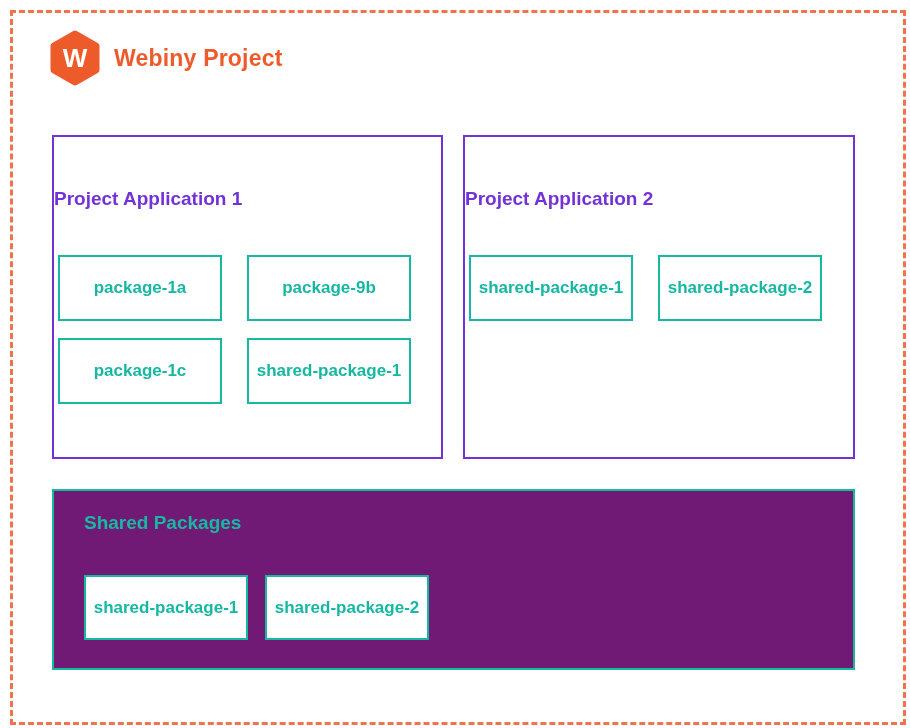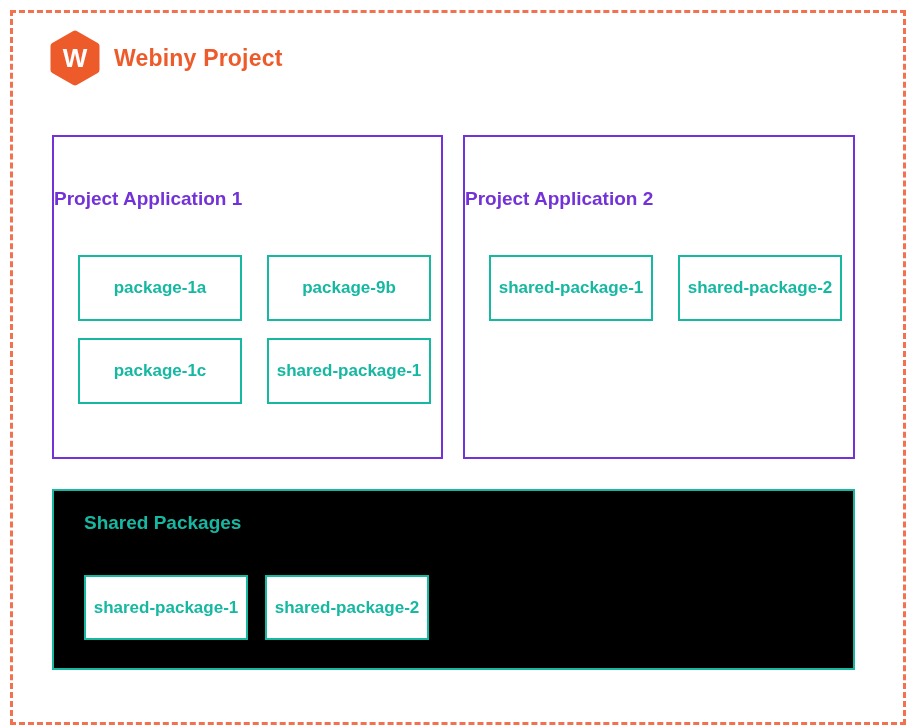--- a/index.html
+++ b/index.html
@@ -55,21 +55,21 @@
     position: absolute;
     top: 48px; left: 0; right: 0;
     line-height: 28px;
     color: var(--purple);
     font-size: 19px;
     font-weight: bold;
   }
 
   .pkg-grid {
     position: absolute;
-    left: 24px; top: 118px;
+    left: 4px; top: 118px;
     display: grid;
     grid-template-columns: 164px 164px;
     grid-auto-rows: 66px;
     column-gap: 25px;
     row-gap: 17px;
   }
 
   .pkg {
     border: 2px solid var(--teal);
     background: #ffffff;
@@ -81,21 +81,21 @@
     font-weight: bold;
     white-space: nowrap;
   }
 
   
   .shared-box {
     position: absolute;
     left: 52px; top: 489px;
     width: 803px; height: 181px;
     border: 2px solid var(--teal);
-    background: #000000;
+    background: #701a75;
   }
   .shared-title {
     position: absolute;
     left: 30px; top: 20px;
     line-height: 24px;
     color: var(--teal);
     font-size: 19px;
     font-weight: bold;
   }
   .shared-grid {

